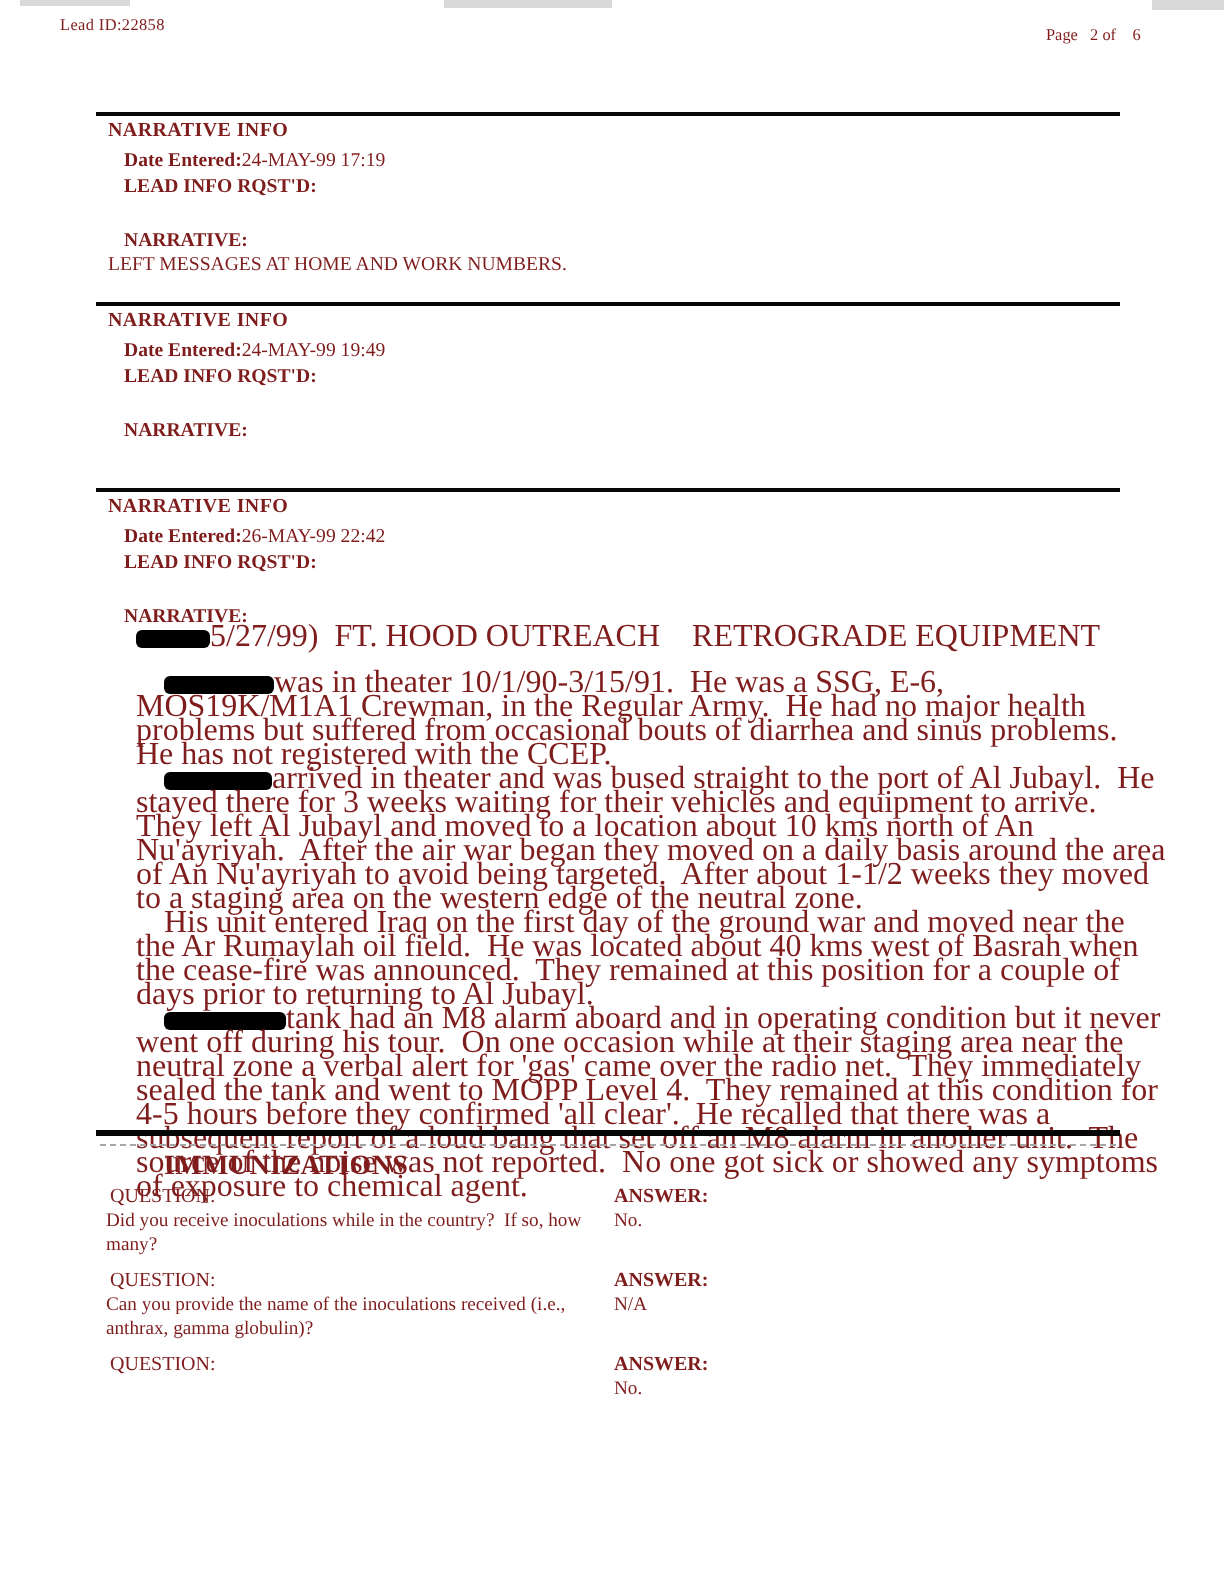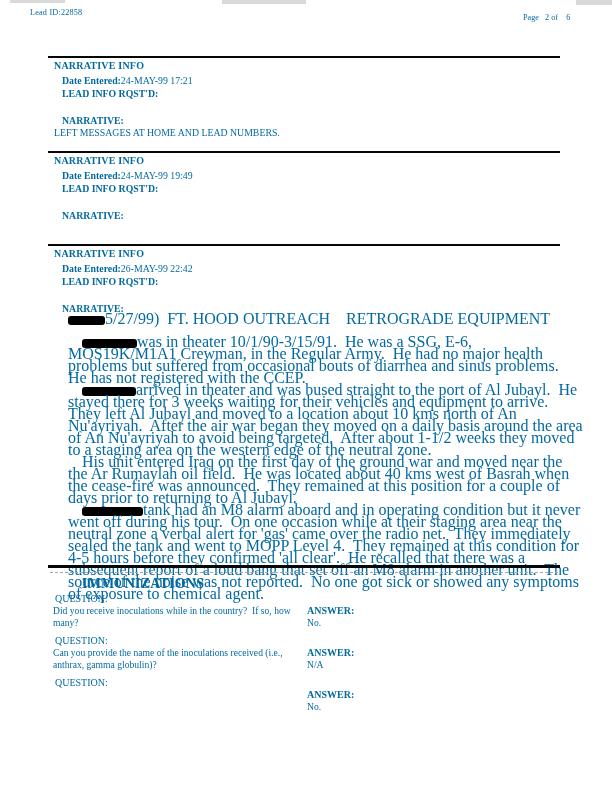--- a/index.html
+++ b/index.html
@@ -3,21 +3,21 @@
 <meta charset="utf-8">
 <style>
   html,body{margin:0;padding:0;background:#e8e8e8;}
   .page{
     position:relative;
     width:612px;height:792px;
     background:#ffffff;
     margin:0 auto;
     overflow:hidden;
     font-family:"Liberation Serif","DejaVu Serif",serif;
-    color:#0369a1;
+    color:#7f1d1d;
   }
   
   .scan-mark{position:absolute;background:#b9b9b9;opacity:.55;}
   .scan-mark.m1{left:10px;top:0;width:55px;height:3px;}
   .scan-mark.m2{left:222px;top:0;width:84px;height:4px;}
   .scan-mark.m3{left:576px;top:0;width:36px;height:5px;}
 
   .hdr-left{position:absolute;left:30px;top:8px;font-size:8.2px;letter-spacing:.2px;}
   .hdr-right{position:absolute;left:523px;top:13px;font-size:8.2px;white-space:pre;}
 
@@ -42,44 +42,44 @@
 
   .imm{position:absolute;left:48px;top:565px;width:516px;}
   .imm .rule2{position:absolute;left:0;top:0;width:512px;height:2.6px;background:#060606;}
   .imm .dash{position:absolute;left:2px;top:7px;width:508px;height:0;border-top:1px dashed #a6a6a6;}
   .imm .hdr{position:absolute;left:6px;top:11px;font-size:14px;font-weight:bold;letter-spacing:.2px;margin-left:28px;}
   .qa-rows{position:absolute;left:0;top:27px;width:516px;}
   .qa-row{position:relative;margin-bottom:6px;}
   .q-col{margin-left:7px;width:256px;}
   .q-label{font-size:10px;font-weight:normal;line-height:13px;}
   .q-text{font-size:9.6px;line-height:11.5px;margin-left:-2px;white-space:pre-wrap;}
-  .a-col{position:absolute;left:259px;top:12px;width:200px;}
+  .a-col{position:absolute;left:259px;top:0;width:200px;}
   .a-label{font-size:10px;font-weight:bold;line-height:13px;}
   .a-text{font-size:9.6px;line-height:11.5px;}
   b{font-weight:bold;}
 </style>
 </head>
 <body>
 
 <div class="page">
 
   <div class="scan-mark m1"></div>
   <div class="scan-mark m2"></div>
   <div class="scan-mark m3"></div>
 
   <div class="hdr-left">Lead ID:22858</div>
   <div class="hdr-right">Page   2 of    6</div>
 
   <div class="sec" style="top:56px;height:95px;">
     <div class="rule"></div>
     <div class="hdr">NARRATIVE INFO</div>
-    <div class="f-date"><b>Date Entered:</b><span>24-MAY-99 17:21</span></div>
+    <div class="f-date"><b>Date Entered:</b><span>24-MAY-99 17:19</span></div>
     <div class="f-lead">LEAD INFO RQST'D:</div>
     <div class="f-nlabel">NARRATIVE:</div>
-    <div class="ntext">LEFT MESSAGES AT HOME AND LEAD NUMBERS.</div>
+    <div class="ntext">LEFT MESSAGES AT HOME AND WORK NUMBERS.</div>
   </div>
 
   <div class="sec" style="top:151px;height:93px;">
     <div class="rule"></div>
     <div class="hdr">NARRATIVE INFO</div>
     <div class="f-date"><b>Date Entered:</b><span>24-MAY-99 19:49</span></div>
     <div class="f-lead">LEAD INFO RQST'D:</div>
     <div class="f-nlabel">NARRATIVE:</div>
   </div>
 

